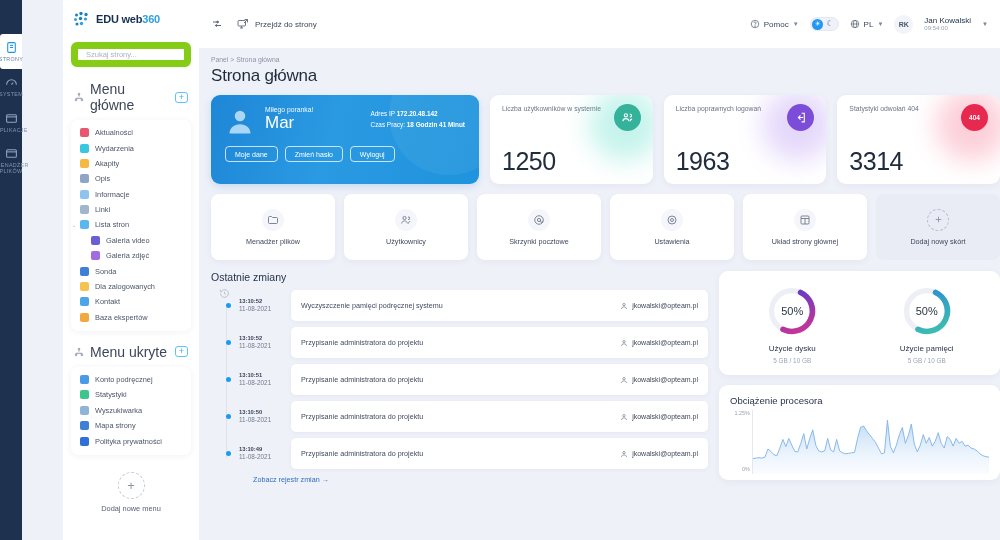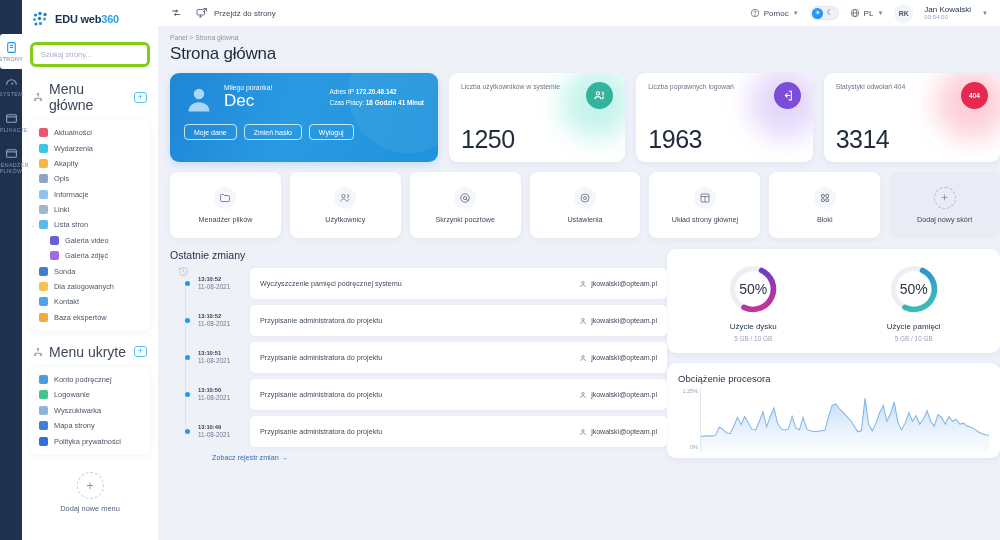--- a/index.html
+++ b/index.html
@@ -30,30 +30,30 @@
     text-align: center; line-height: 1.25; text-transform: uppercase;
     transform: scale(1.5); transform-origin: top center; width: 20px;
     margin-bottom: 3px;
   }
   .rail-item.active .rail-lbl { color: #6a7f9c; }
 
   
   .sidebar {
     width: 136px; flex: 0 0 136px; background: #fff;
     display: flex; flex-direction: column; padding: 0 8px;
-    position: relative; z-index: 4;
+    position: relative; z-index: 4; margin-left: 41px;
   }
   .brand { display: flex; align-items: center; gap: 5px; height: 38px; padding-left: 3px; }
   .brand-dots { width: 17px; height: 15px; flex: 0 0 17px; }
   .brand-text { font-size: 11px; font-weight: 700; color: #16304f; letter-spacing: -.2px; white-space: nowrap;}
   .brand-text .b2 { color: #16304f; }
   .brand-text .b3 { color: #2f9fe0; font-weight: 600; }
 
   .search-wrap {
-    margin: 4px 0 10px; background: #fff; border: 3px solid #84cc16;
+    margin: 4px 0 10px; background: #fff; border: 7px solid #84cc16;
     border-radius: 6px; height: 25px; display: flex; align-items: center;
     padding: 0 8px; box-shadow: 0 1px 3px rgba(30,50,80,.05);
   }
   .search-wrap input {
     border: 0; outline: 0; flex: 1; font-size: 7.5px; color: #9aa3b5;
     font-family: "Liberation Sans", sans-serif; background: transparent;
   }
   .search-wrap input::placeholder { color: #a9b1c2; }
 
   .menu-head {
@@ -91,21 +91,21 @@
     width: 27px; height: 27px; border-radius: 50%; border: 1px dashed #c5ccd9;
     display: flex; align-items: center; justify-content: center;
     color: #8b95a8; font-size: 13px; line-height: 1;
   }
   .add-lbl { font-size: 7.4px; color: #54607a; text-align: center; line-height: 1.35; }
 
   
   .main { flex: 1; display: flex; flex-direction: column; background: #eff1f9; min-width: 0; }
 
   .topbar {
-    height: 26px; background: #fff; display: flex; align-items: center;
+    height: 48px; background: #fff; display: flex; align-items: center;
     padding: 0 12px 0 12px; gap: 14px;
   }
   .tb-icon { color: #5d6878; cursor: pointer; display: flex; align-items: center; }
   .tb-link { display: flex; align-items: center; gap: 6px; font-size: 8px; color: #3e4758; cursor: pointer; }
   .tb-spacer { flex: 1; }
   .tb-right { display: flex; align-items: center; gap: 11px; }
   .tb-chip { display: flex; align-items: center; gap: 4px; font-size: 8px; color: #3e4758; cursor: pointer; }
   .chev { font-size: 6px; color: #7b8699; }
   .theme-toggle {
     width: 29px; height: 14px; border-radius: 8px; background: #eef1f7;
@@ -180,21 +180,21 @@
   }
   .tile-ico-wrap {
     width: 22px; height: 22px; border-radius: 50%; background: #f4f6fb;
     display: flex; align-items: center; justify-content: center; color: #71798b;
   }
   .tile-lbl { font-size: 7.2px; color: #3f4859; white-space: nowrap; }
   .tile.dashed { background: #e9ecf5; box-shadow: none; }
   .tile.dashed .tile-ico-wrap { background: transparent; border: 1px dashed #b7bfce; color: #8b94a5;}
 
   
-  .bottom { display: flex; }
+  .bottom { display: flex; gap: 11px; }
   .left-col { flex: 0 0 497px; }
   .right-col { flex: 1; display: flex; flex-direction: column; gap: 10px; }
 
   .sec-title { font-size: 10.5px; color: #26334a; margin-bottom: 7px; }
   .log-wrap { position: relative; padding-left: 17px; }
   .log-clock { position: absolute; left: 8px; top: -2px; color: #aeb6c6; }
   .log-line { position: absolute; left: 15px; top: 13px; bottom: 26px; width: 1px; background: #dde2ec; }
   .log-row { display: flex; align-items: center; gap: 8px; margin-bottom: 6px; position: relative; }
   .log-dot { width: 5px; height: 5px; border-radius: 50%; background: #1b9bf0; flex: 0 0 5px; margin-left: -2px; position: relative; z-index: 2;}
   .log-time { flex: 0 0 44px; line-height: 1.25; }
@@ -205,21 +205,21 @@
     align-items: center; padding: 0 10px; box-shadow: 0 1px 4px rgba(40,60,100,.05);
   }
   .log-txt { font-size: 7.2px; color: #414b5e; flex: 1; }
   .log-user { display: flex; align-items: center; gap: 4px; font-size: 7px; color: #3f4859; }
   .log-more { font-size: 7.2px; color: #2f6fba; margin: 4px 0 0 25px; cursor: pointer; }
 
   .panel { background: #fff; border-radius: 9px; box-shadow: 0 2px 7px rgba(40,60,100,.06); }
   .donuts { display: flex; padding: 14px 6px 11px; }
   .donut-col { flex: 1; display: flex; flex-direction: column; align-items: center; gap: 4px; }
   .donut { position: relative; width: 52px; height: 52px; }
-  .donut-val { position: absolute; inset: 0; display: flex; align-items: center; justify-content: center; font-size: 14px; color: #2a3446;}
+  .donut-val { position: absolute; inset: 0; display: flex; align-items: center; justify-content: center; font-size: 11px; color: #2a3446;}
   .donut-name { font-size: 8px; color: #27354a; margin-top: 3px;}
   .donut-sub { font-size: 6.4px; color: #9aa3b5; }
 
   .cpu { padding: 10px 11px 6px; }
   .cpu-title { font-size: 9.5px; color: #26334a; margin-bottom: 4px;}
   .cpu-body { display: flex; }
   .cpu-axis { width: 22px; position: relative; height: 64px; }
   .cpu-axis span { position: absolute; right: 2px; font-size: 5.5px; color: #9aa3b5; }
   .cpu-chart { flex: 1; height: 64px; border-left: 1px solid #e3e7f0; }
 </style>
@@ -364,21 +364,21 @@
       <div class="plus-btn">+</div>
     </div>
 
     <div class="menu-card" id="hidden-menu-list">
         <div class="menu-item">
           <span class="mi-ico" style="background: rgb(74, 154, 230);"></span>
           <span>Konto podręcznej</span>
         </div>
         <div class="menu-item">
           <span class="mi-ico" style="background: rgb(63, 196, 142);"></span>
-          <span>Logowanie</span>
+          <span>Statystyki</span>
         </div>
         <div class="menu-item">
           <span class="mi-ico" style="background: rgb(143, 180, 214);"></span>
           <span>Wyszukiwarka</span>
         </div>
         <div class="menu-item">
           <span class="mi-ico" style="background: rgb(63, 127, 214);"></span>
           <span>Mapa strony</span>
         </div>
         <div class="menu-item">
@@ -453,21 +453,21 @@
 
       <div class="row-cards">
         <div class="welcome">
           <div class="w-top">
             <svg class="w-av" viewBox="0 0 24 24" fill="currentColor">
                 <circle cx="12" cy="8" r="4.2"></circle>
                 <path d="M3.6 22c0-4.6 3.8-7.4 8.4-7.4s8.4 2.8 8.4 7.4z"></path>
               </svg>
             <div>
               <div class="w-greet">Miłego poranka!</div>
-              <div class="w-name">Dec</div>
+              <div class="w-name">Mar</div>
             </div>
             <div class="w-meta">
               <div>
                 <span>Adres IP</span>
                 <b>172.20.48.142</b>
               </div>
               <div>
                 <span>Czas Pracy:</span>
                 <b>18 Godzin 41 Minut</b>
               </div>
@@ -556,31 +556,20 @@
           </div>
           <div class="tile">
             <div class="tile-ico-wrap">
               <svg width="12" height="12" viewBox="0 0 24 24" fill="none" stroke="currentColor" stroke-width="1.8">
                 <rect x="4" y="4" width="16" height="16" rx="2"></rect>
                 <line x1="4" y1="9" x2="20" y2="9"></line>
                 <line x1="12" y1="9" x2="12" y2="20"></line>
               </svg>
             </div>
             <div class="tile-lbl">Układ strony głównej</div>
-          </div>
-          <div class="tile">
-            <div class="tile-ico-wrap">
-              <svg width="12" height="12" viewBox="0 0 24 24" fill="none" stroke="currentColor" stroke-width="2">
-                <rect x="5" y="5" width="5.5" height="5.5" rx="1"></rect>
-                <rect x="13.5" y="5" width="5.5" height="5.5" rx="1"></rect>
-                <rect x="5" y="13.5" width="5.5" height="5.5" rx="1"></rect>
-                <rect x="13.5" y="13.5" width="5.5" height="5.5" rx="1"></rect>
-              </svg>
-            </div>
-            <div class="tile-lbl">Bloki</div>
           </div>
           <div class="tile dashed">
             <div class="tile-ico-wrap">
               <svg width="11" height="11" viewBox="0 0 24 24" fill="none" stroke="currentColor" stroke-width="2">
                 <line x1="12" y1="6" x2="12" y2="18"></line>
                 <line x1="6" y1="12" x2="18" y2="12"></line>
               </svg>
             </div>
             <div class="tile-lbl">Dodaj nowy skórt</div>
           </div>

